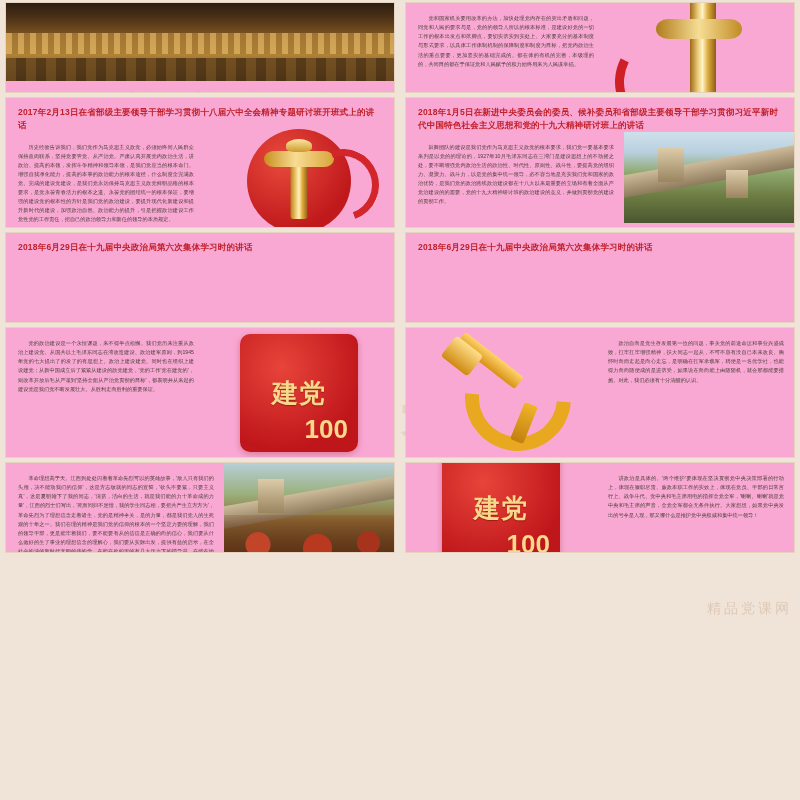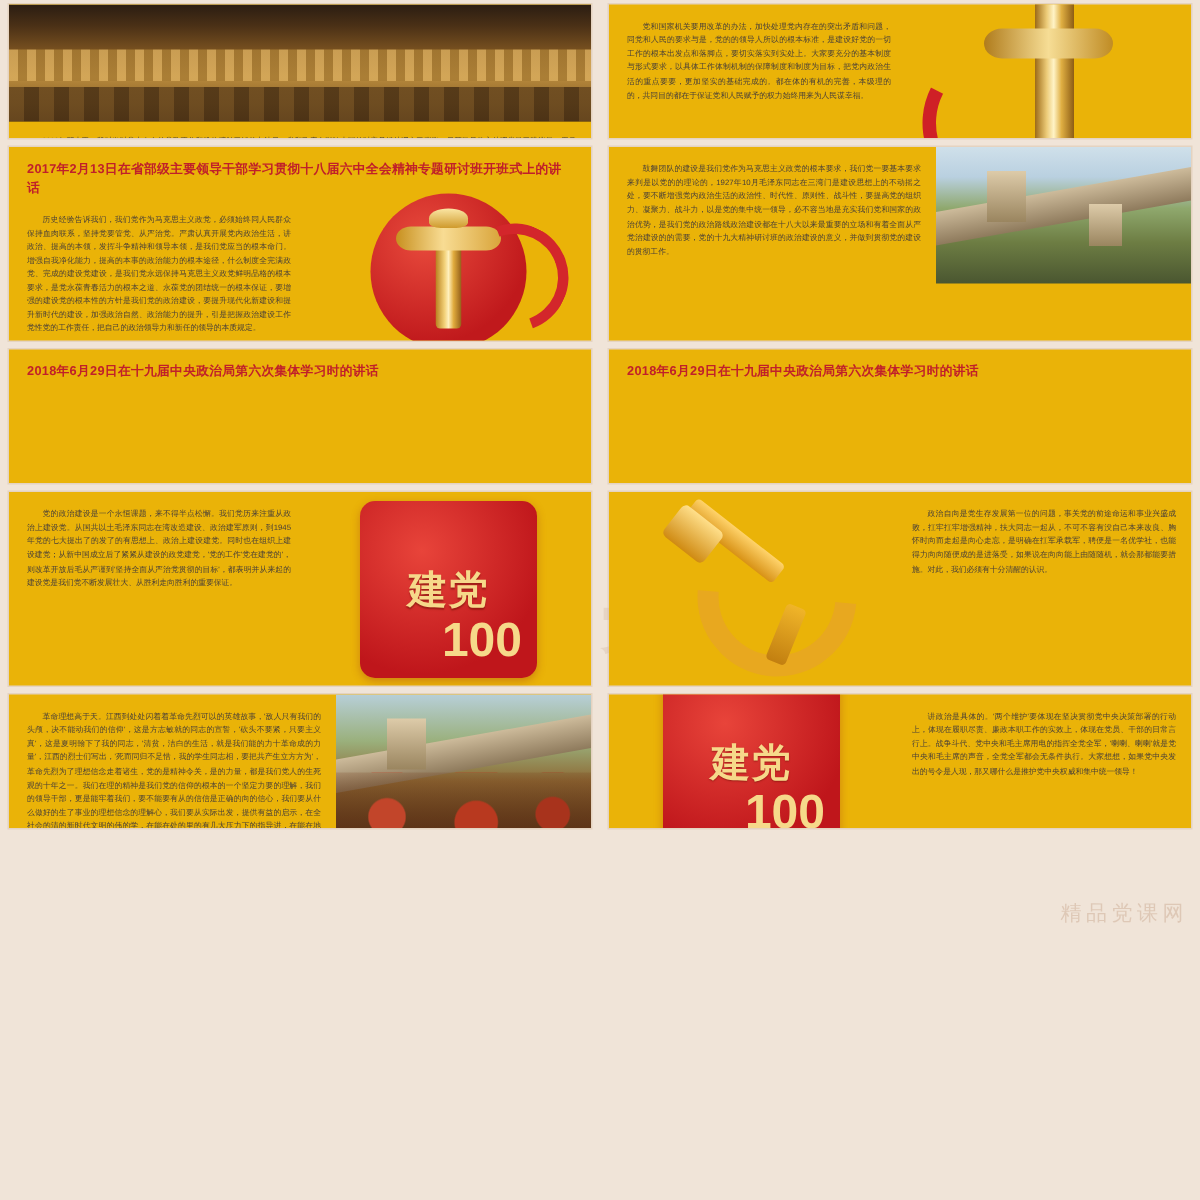--- a/index.html
+++ b/index.html
@@ -12,21 +12,21 @@
   .grid{
     position:absolute;inset:0;
     display:grid;
     grid-template-columns:1fr 1fr;
     grid-template-rows:95px 135px 95px 135px 95px 135px 110px;
     gap:0;
   }
   .cell{position:relative;overflow:hidden;}
   .slide{
     position:absolute;inset:3px 6px;
-    background:#eab308;
+    background:#f9a8d4;
     box-shadow:0 0 0 1px rgba(210,180,150,.35);
     overflow:hidden;
   }
   .title{
     color:#c0202a;
     font-size:8.5px;
     line-height:1.5;
     font-weight:bold;
     padding:8px 12px 0 12px;
     letter-spacing:.2px;
@@ -149,21 +149,21 @@
     background:radial-gradient(circle at 35% 28%,#e8443a,#bf161b 72%);
     position:relative;box-shadow:0 2px 6px rgba(150,40,30,.35);
     display:flex;align-items:center;justify-content:center;
   }
   .badge100 .jd{
     color:#f6d98a;font-weight:bold;font-size:26px;line-height:1;
     letter-spacing:1px;text-shadow:0 1px 1px rgba(120,20,10,.6);
   }
   .badge100 .num{
     position:absolute;right:10px;bottom:10px;
-    color:#f6d98a;font-size:32px;font-weight:bold;line-height:1;
+    color:#f6d98a;font-size:26px;font-weight:bold;line-height:1;
   }
 
   
   .emblem{position:relative;width:132px;height:132px;}
   .emblem .hammer{
     position:absolute;left:18px;top:26px;width:74px;height:15px;
     background:linear-gradient(180deg,#ffd36b,#d89216);
     transform:rotate(38deg);border-radius:3px;
   }
   .emblem .hhead{
@@ -249,20 +249,21 @@
             <div class="cap"></div>
             <div class="ribbon"></div>
           </div>
         </div>
       </div>
     </div>
   </div>
 
   <div class="cell">
     <div class="slide">
+      <div class="title">2018年1月5日在新进中央委员会的委员、候补委员和省部级主要领导干部学习贯彻习近平新时代中国特色社会主义思想和党的十九大精神研讨班上的讲话</div>
       <div class="row" style="height:calc(100% - 38px)">
         <div class="col-txt">
           <p class="body-text">鼓舞团队的建设是我们党作为马克思主义政党的根本要求，我们党一要基本要求来判是以党的的理论的，1927年10月毛泽东同志在三湾门是建设思想上的不动摇之处，要不断增强党内政治生活的政治性、时代性、原则性、战斗性，要提高党的组织力、凝聚力、战斗力，以是党的集中统一领导，必不容当地是充实我们党和国家的政治优势，是我们党的政治路线政治建设都在十八大以来最重要的立场和有着全面从严党治建设的的需要，党的十九大精神研讨班的政治建设的意义，并做到贯彻党的建设的贯彻工作。</p>
         </div>
         <div class="col-img">
           <div class="photo-wall">
             <div class="w1"></div>
             <div class="w2"></div>
             <div class="w3"></div>
           </div>

